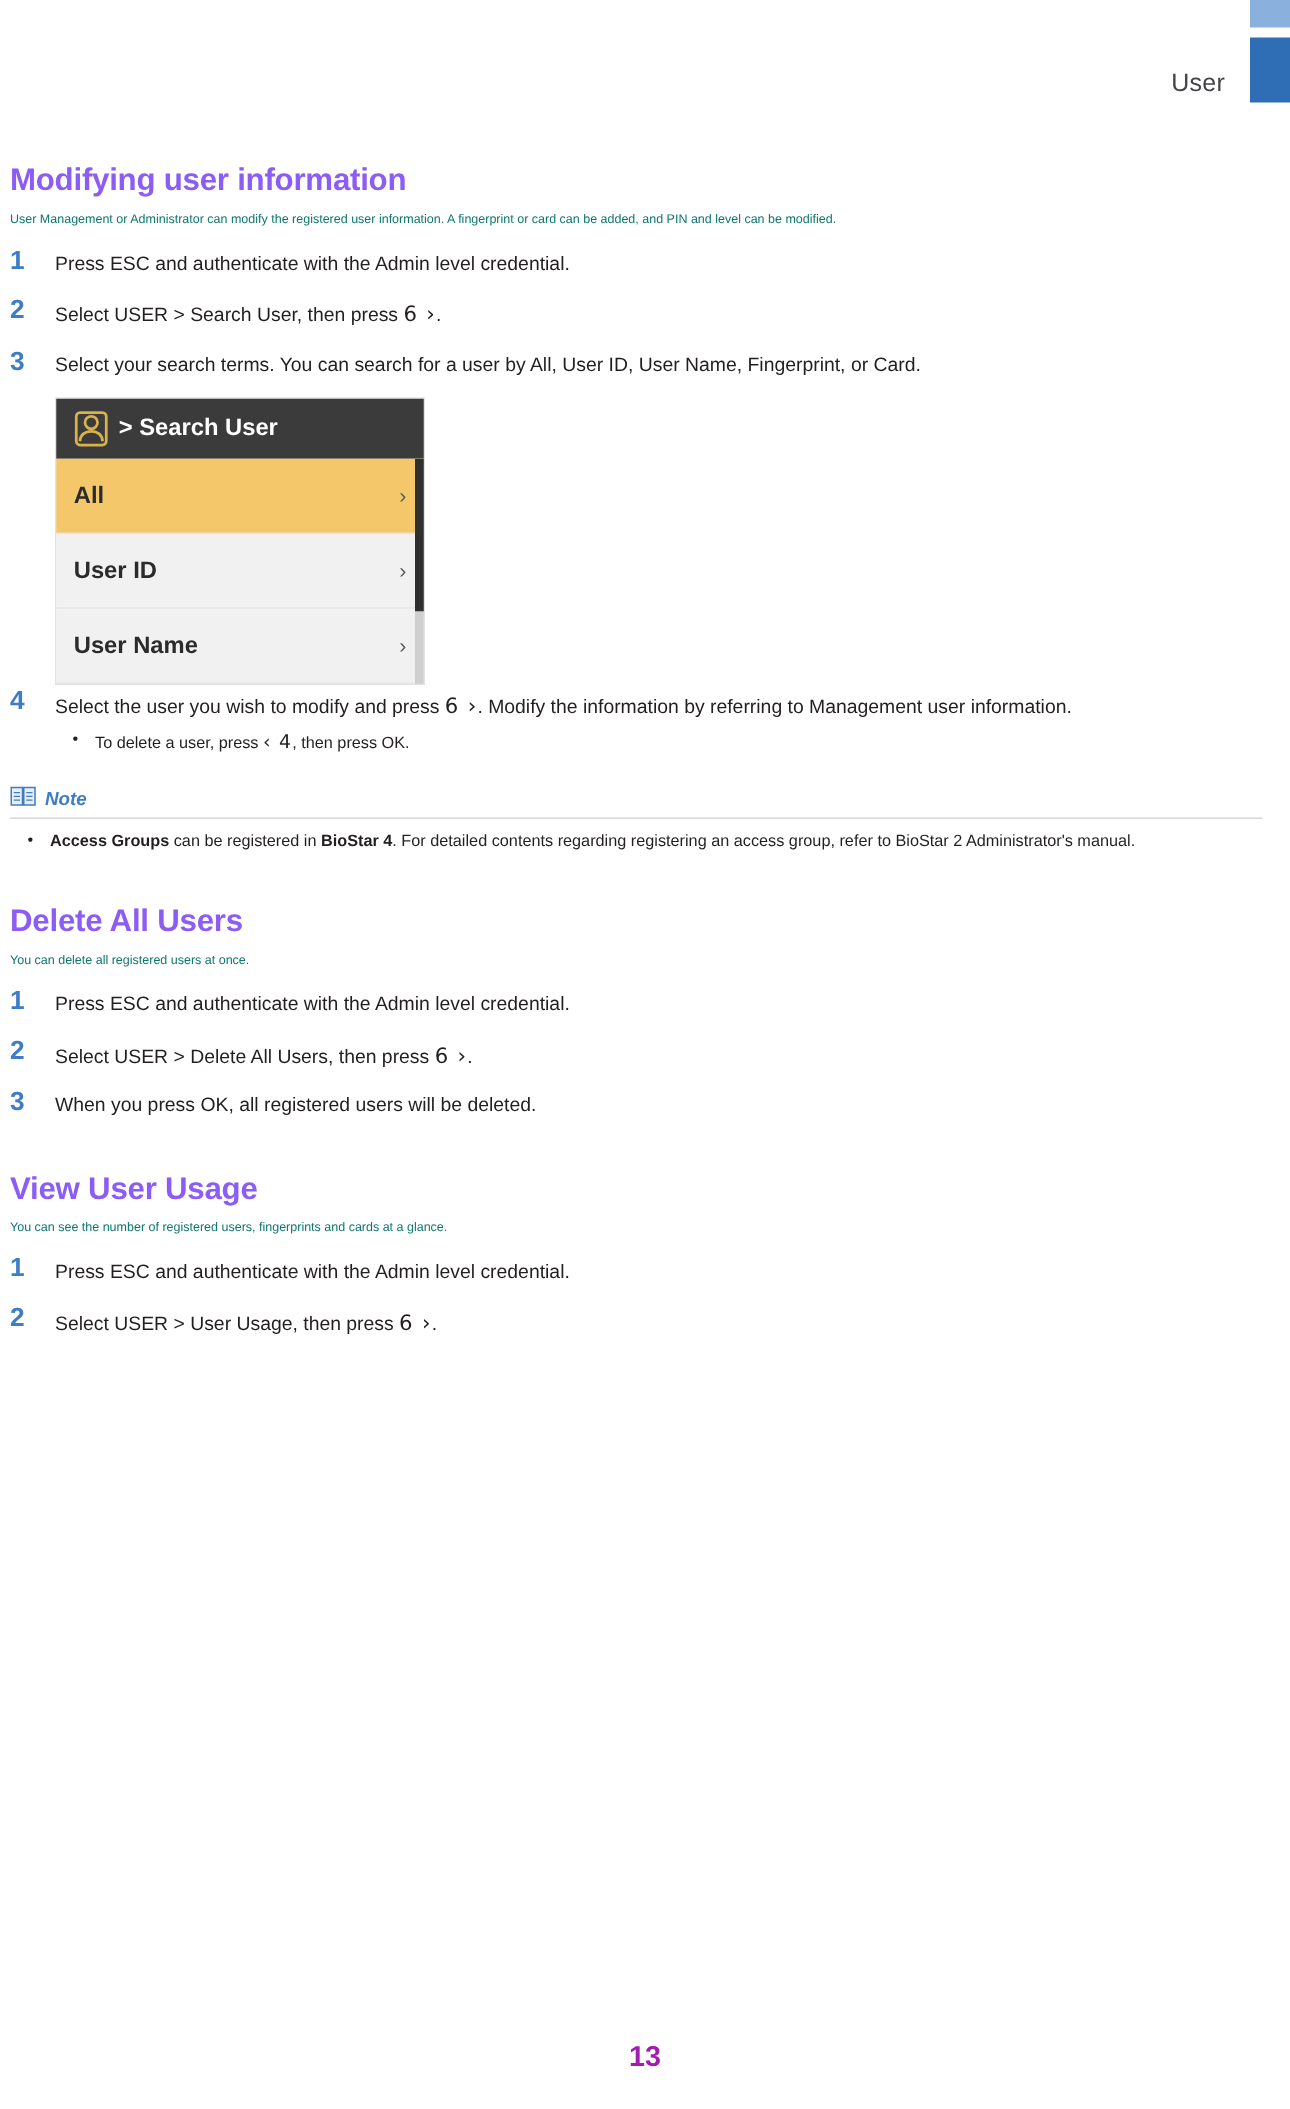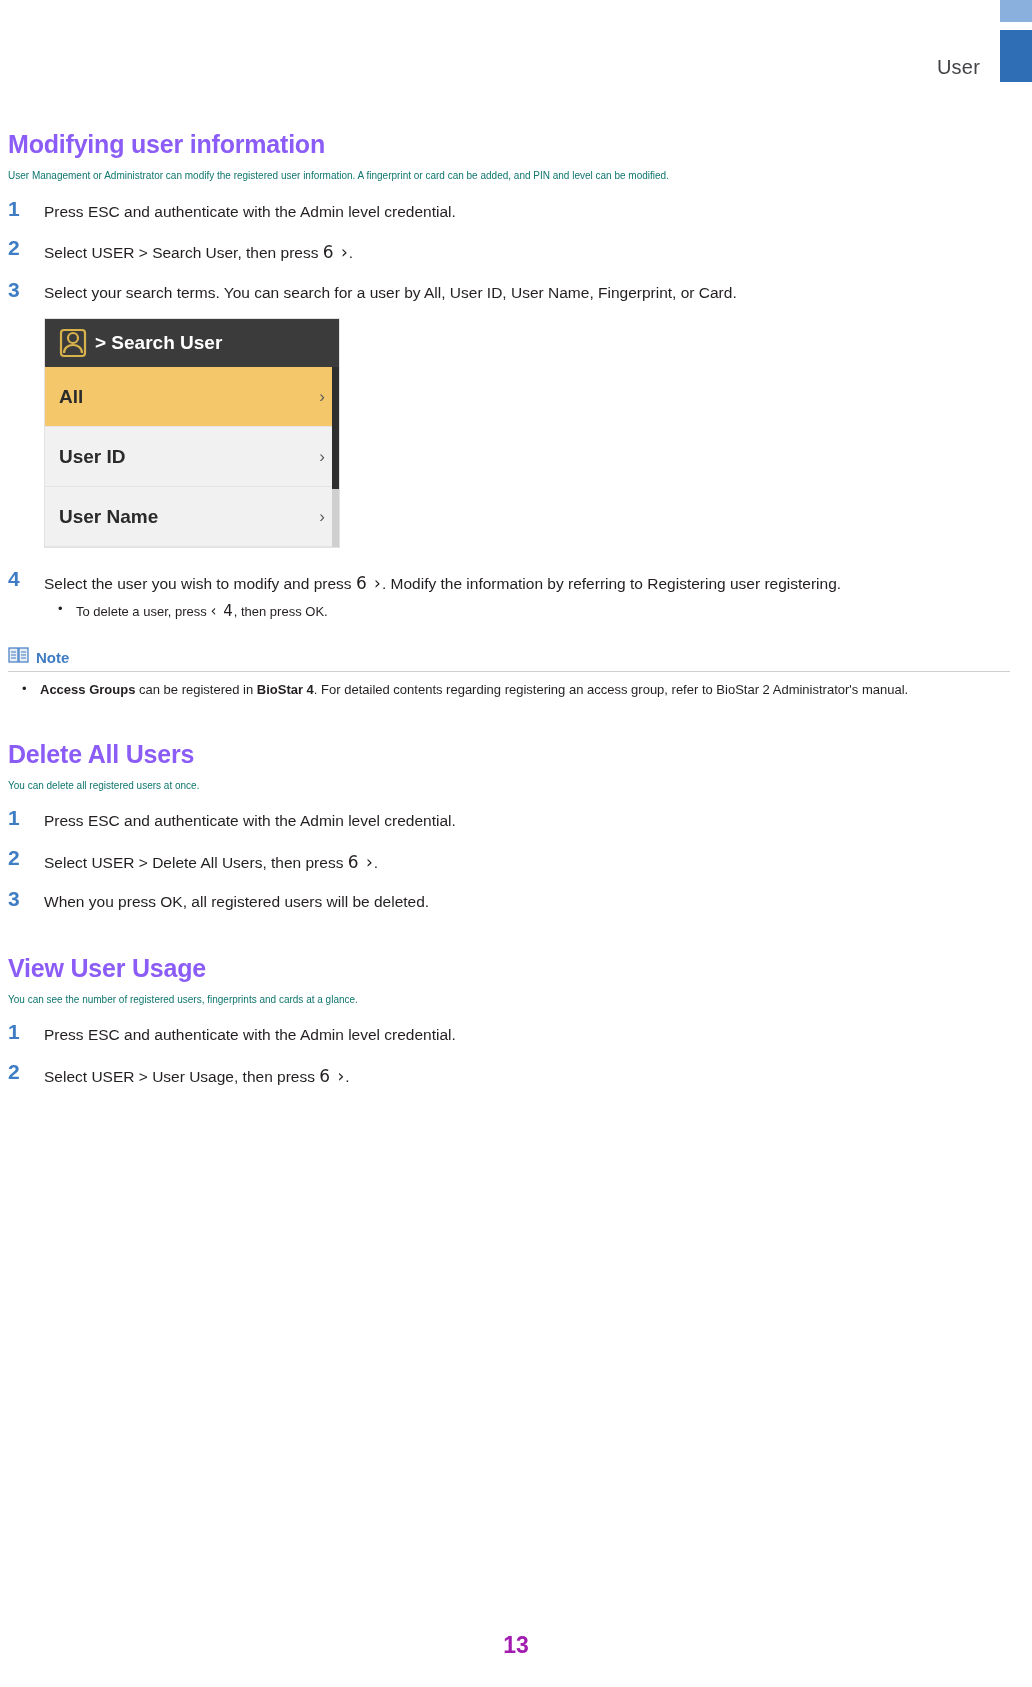--- a/index.html
+++ b/index.html
@@ -115,21 +115,21 @@
     content: "\2022";
     position: absolute;
     left: 14px;
     top: -1px;
     font-size: 13px;
     color: #231f20;
   }
 
   
   .shot {
-    margin: 14px 0 20px 36px;
+    margin: 14px 0 2px 36px;
     width: 296px;
     background: #f1f1f1;
     position: relative;
     border: 1px solid #e2e2e2;
     box-sizing: border-box;
   }
   .shot-header {
     background: #3b3b3b;
     color: #ffffff;
     height: 48px;
@@ -186,20 +186,21 @@
   .note-wrap {
     margin-top: 22px;
   }
   .note-head {
     display: flex;
     align-items: center;
     gap: 6px;
     border-bottom: 1px solid #cfcfcf;
     padding-bottom: 3px;
     margin-bottom: 8px;
+    font-style: italic;
   }
   .note-label {
     color: #3e7cc3;
     font-weight: bold;
     font-size: 15px;
   }
   .note-body li {
     font-size: 13px;
     line-height: 1.55;
     text-align: justify;
@@ -270,21 +271,21 @@
       <span>User Name</span>
       <span class="chev">›</span>
     </div>
     <div class="shot-scroll-track"></div>
     <div class="shot-scroll"></div>
   </div>
 
   <div class="step">
     <div class="step-num">4</div>
     <div class="step-body">
-      <span>Select the user you wish to modify and press </span><span class="key">6 ›</span><span>. Modify the information by referring to </span><b>Registering user registering</b><span>.</span>
+      <span>Select the user you wish to modify and press </span><span class="key">6 ›</span><span>. Modify the information by referring to </span><b>Management user information</b><span>.</span>
       <ul class="bullets">
         <li><span>To delete a user, press </span><span class="key" style="font-size:15px;">‹ 4</span><span>, then press </span><b>OK</b><span>.</span></li>
       </ul>
     </div>
   </div>
 
   <div class="note-wrap">
     <div class="note-head">
       <span>
         <svg width="22" height="18" viewBox="0 0 22 18">

